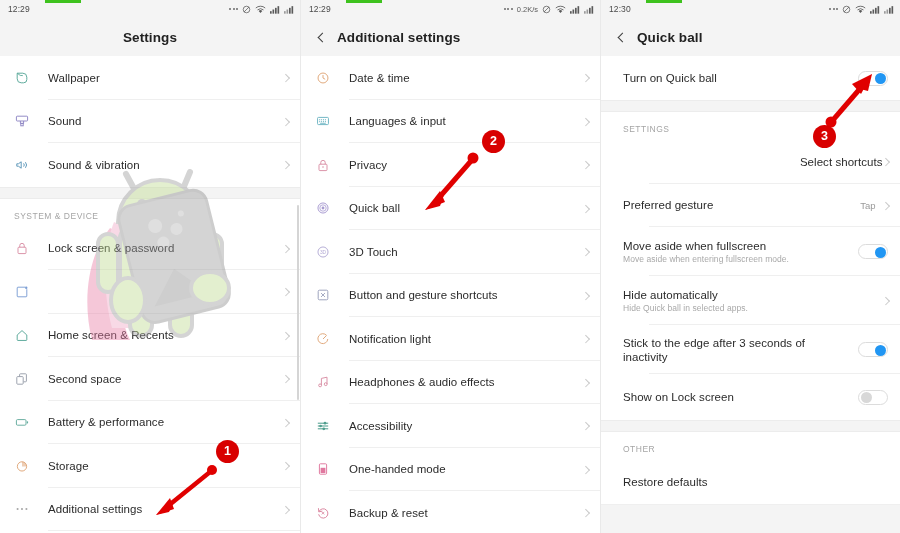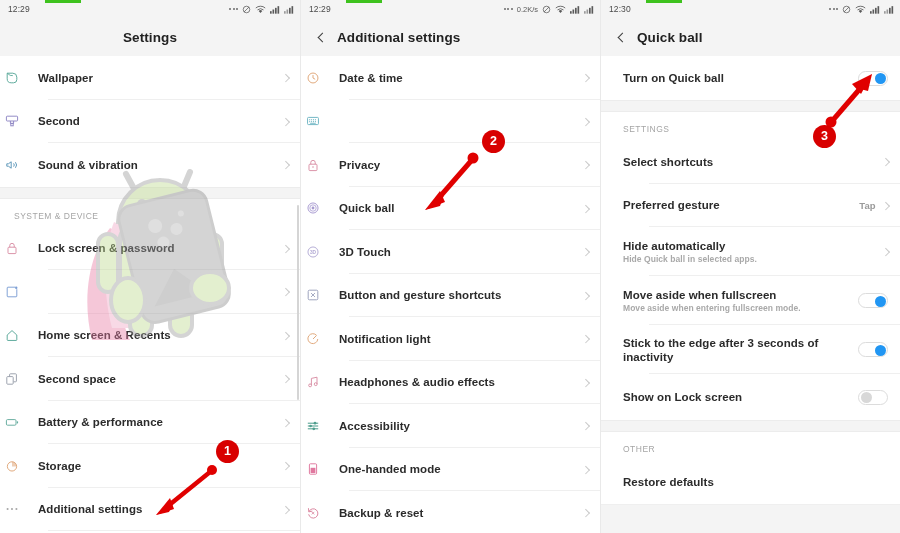--- a/index.html
+++ b/index.html
@@ -65,23 +65,22 @@
     position:absolute; left:68px; top:150px;
     width:190px; height:200px; opacity:.42; pointer-events:none; z-index:5;
   }
 
   
   .list { position:relative; background:#fff; }
   .row {
     position:relative;
     display:flex; align-items:center;
     height:43.5px;
-    padding:0 12px 0 4px;
+    padding:0 12px 0 14px;
     background:#fff;
-    font-weight:bold;
   }
   .row.tall { height:49px; align-items:center; }
   .row:after {
     content:""; position:absolute; left:48px; right:0; bottom:0;
     height:1px; background:#efefef;
   }
   .row.nodiv:after { display:none; }
   .row .ic { width:34px; flex:0 0 34px; display:flex; align-items:center; }
   .row .lbl { font-size:11.5px; color:#2b2b2b; letter-spacing:.05px; }
   .row .sub { font-size:8.5px; color:#a9a9a9; margin-top:2px; letter-spacing:.05px;}
@@ -195,21 +194,21 @@
 
       <div class="row">
         <span class="ic">
           <svg width="16" height="16" viewBox="0 0 20 20">
               <rect x="3" y="4" width="14" height="6" rx="1" fill="none" stroke="#8f87c4" stroke-width="1.2"></rect>
               <path d="M8 10 v3 h4 v-3" fill="none" stroke="#8f87c4" stroke-width="1.2"></path>
               <rect x="8.5" y="13" width="3" height="3" fill="none" stroke="#8f87c4" stroke-width="1.2"></rect>
             </svg>
         </span>
         <span class="txtwrap">
-            <span class="lbl">Second</span>
+            <span class="lbl">Sound</span>
           </span>
         <span class="chev"></span>
       </div>
 
       <div class="row nodiv">
         <span class="ic">
           <svg width="16" height="16" viewBox="0 0 20 20">
               <path d="M9 6 L5.5 8.5 H3.5 v3 h2 L9 14 Z" fill="none" stroke="#5a95b8" stroke-width="1.2"></path>
               <path d="M12 8 a3 3 0 0 1 0 4" fill="none" stroke="#5a95b8" stroke-width="1.2"></path>
               <path d="M14.3 6.5 a5.5 5.5 0 0 1 0 7" fill="none" stroke="#5a95b8" stroke-width="1.2"></path>
@@ -427,20 +426,23 @@
                 <rect x="10" y="7.8" width="1.3" height="1.3"></rect>
                 <rect x="12.4" y="7.8" width="1.3" height="1.3"></rect>
                 <rect x="5.2" y="10.2" width="1.3" height="1.3"></rect>
                 <rect x="7.6" y="10.2" width="1.3" height="1.3"></rect>
                 <rect x="10" y="10.2" width="1.3" height="1.3"></rect>
                 <rect x="12.4" y="10.2" width="1.3" height="1.3"></rect>
                 <rect x="6.4" y="12.3" width="7" height="1.1"></rect>
               </g>
             </svg>
         </span>
+        <span class="txtwrap">
+            <span class="lbl">Languages &amp; input</span>
+          </span>
         <span class="chev"></span>
       </div>
 
       <div class="row">
         <span class="ic">
           <svg width="16" height="16" viewBox="0 0 20 20">
               <rect x="5" y="9" width="10" height="8" rx="1.2" fill="none" stroke="#d98fa5" stroke-width="1.2"></rect>
               <path d="M7.2 9 V7 a2.8 2.8 0 0 1 5.6 0 V9" fill="none" stroke="#d98fa5" stroke-width="1.2"></path>
               <circle cx="10" cy="12.5" r="1" fill="#d98fa5"></circle>
             </svg>
@@ -625,51 +627,51 @@
             <span class="lbl">Turn on Quick ball</span>
           </span>
         <span class="toggle on">
             <span class="knob"></span>
           </span>
       </div>
 
       <div class="gap"></div>
       <div class="sechead" style="padding-left:22px;">SETTINGS</div>
 
+      <div class="row" style="padding-left:22px;text-align:right;">
+        <span class="txtwrap">
+            <span class="lbl">Select shortcuts</span>
+          </span>
+        <span class="chev"></span>
+      </div>
+
       <div class="row" style="padding-left:22px;">
         <span class="txtwrap">
-            <span class="lbl">Select shortcuts</span>
-          </span>
-        <span class="chev"></span>
-      </div>
-
-      <div class="row" style="padding-left:22px;">
-        <span class="txtwrap">
             <span class="lbl">Preferred gesture</span>
           </span>
         <span class="value">Tap</span>
         <span class="chev"></span>
+      </div>
+
+      <div class="row tall" style="padding-left:22px;">
+        <span class="txtwrap">
+          <span class="lbl">Move aside when fullscreen</span>
+          <span class="sub">Move aside when entering fullscreen mode.</span>
+        </span>
+        <span class="toggle on">
+            <span class="knob"></span>
+          </span>
       </div>
 
       <div class="row tall" style="padding-left:22px;">
         <span class="txtwrap">
           <span class="lbl">Hide automatically</span>
           <span class="sub">Hide Quick ball in selected apps.</span>
         </span>
         <span class="chev"></span>
-      </div>
-
-      <div class="row tall" style="padding-left:22px;">
-        <span class="txtwrap">
-          <span class="lbl">Move aside when fullscreen</span>
-          <span class="sub">Move aside when entering fullscreen mode.</span>
-        </span>
-        <span class="toggle on">
-            <span class="knob"></span>
-          </span>
       </div>
 
       <div class="row tall" style="padding-left:22px;">
         <span class="txtwrap" style="padding-right:10px;">
           <span class="lbl" style="line-height:14px;">Stick to the edge after 3 seconds of inactivity</span>
         </span>
         <span class="toggle on">
             <span class="knob"></span>
           </span>
       </div>

